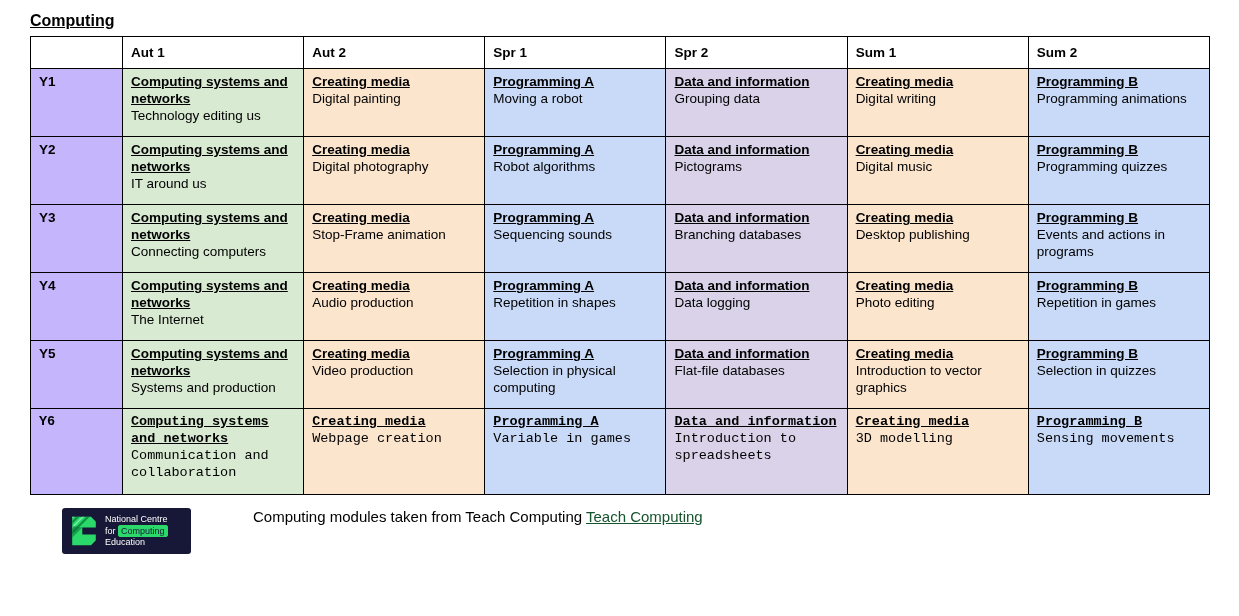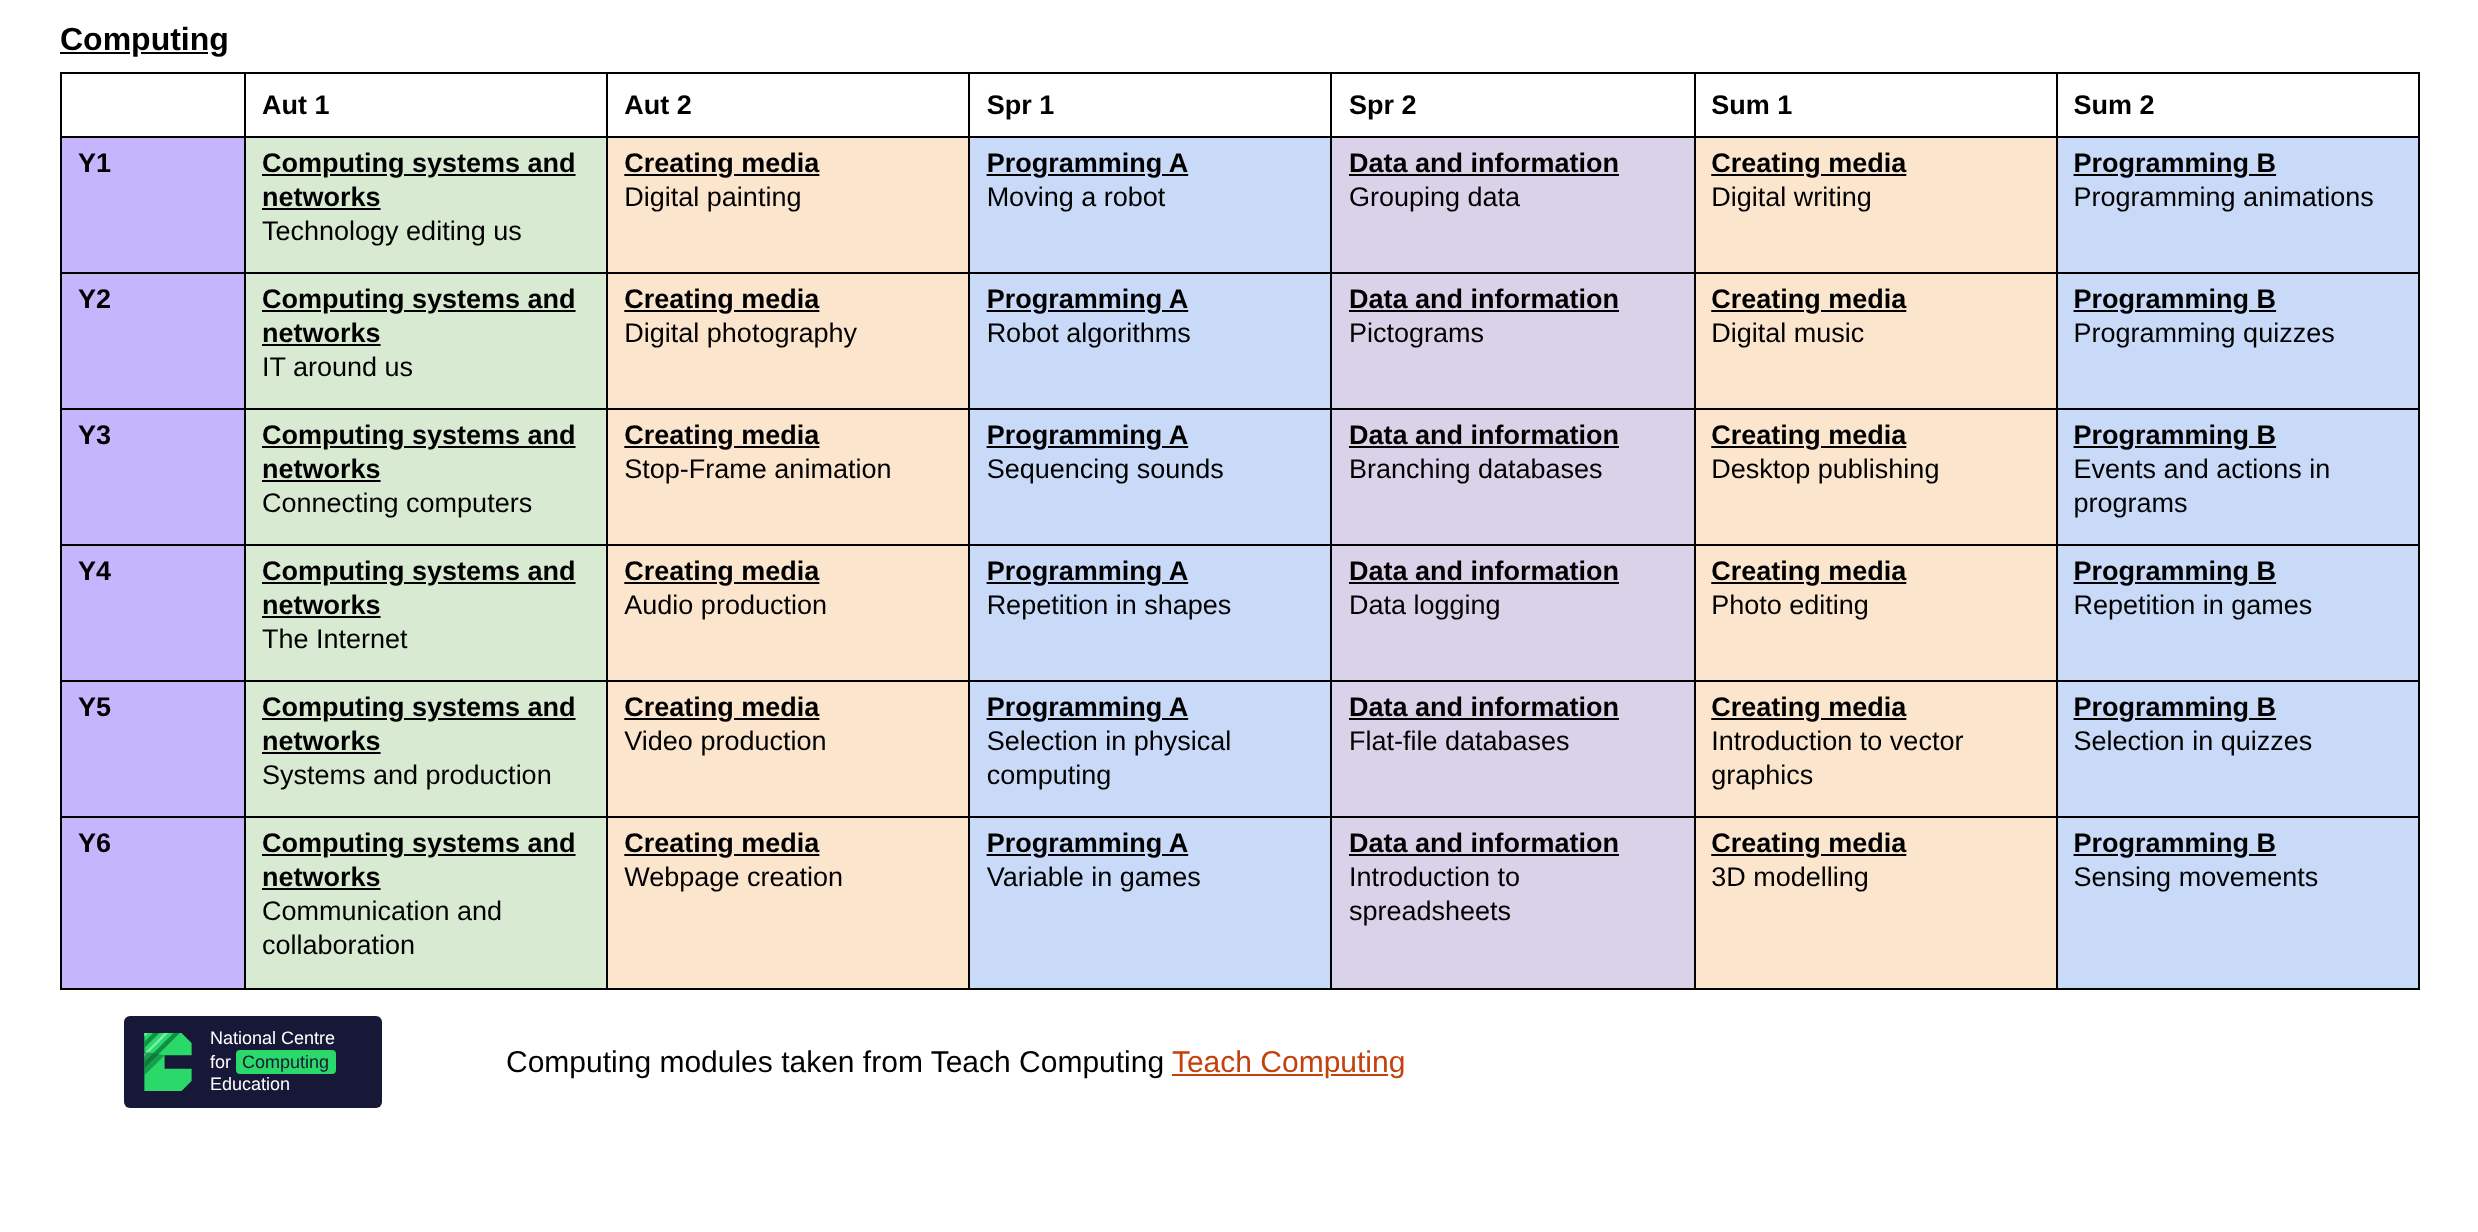--- a/index.html
+++ b/index.html
@@ -23,27 +23,27 @@
     vertical-align:top;text-align:left;
     padding:4px 7px 4px 8px;
     font-size:13.5px;line-height:17px;
     overflow:hidden;
   }
   table.curriculum th{
     font-weight:700;height:31px;vertical-align:middle;background:#fff;
     padding-top:0;padding-bottom:0;
   }
   tr.module-row{height:68px;}
-  tr.module-row:last-child{height:86px;}
+  tr.module-row:last-child{height:86px;font-family:Liberation Mono, monospace;}
   td.year-cell{font-weight:700;background:#c4b5fd;padding-top:6px;}
   td.cell{padding-top:5px;}
   .cat{font-weight:700;text-decoration:underline;display:inline;}
   .topic{display:inline;}
   .footer{
-    display:flex;align-items:center;
+    display:flex;
     margin:13px 0 0 32px;
   }
   .logo{
     width:129px;height:46px;border-radius:3px;
     display:flex;align-items:center;gap:4px;
     padding:0 4px 0 5px;box-sizing:border-box;flex:none;
   }
   .logo-text{font-size:9px;line-height:10.5px;color:#fff;white-space:nowrap;}
   .logo-highlight{
     border-radius:2px;padding:0 2px;font-weight:400;
@@ -172,17 +172,17 @@
       </svg>
       <div class="logo-text">
         <div>National Centre</div>
         <div><span>for </span><span class="logo-highlight" id="logo-highlight" style="background: rgb(43, 217, 107); color: rgb(23, 23, 56); border: 1px solid rgb(43, 217, 107);">Computing</span></div>
         <div>Education</div>
       </div>
     </div>
     <div class="footer-text">
       <span>Computing modules taken from Teach Computing</span>
       <span> </span>
-      <a class="footer-link" id="footer-link" style="color: #c2410c;">Teach Computing</a>
+      <a class="footer-link" id="footer-link" style="color: #14532d;">Teach Computing</a>
     </div>
   </div>
 
 </div>
 
 </body></html>

